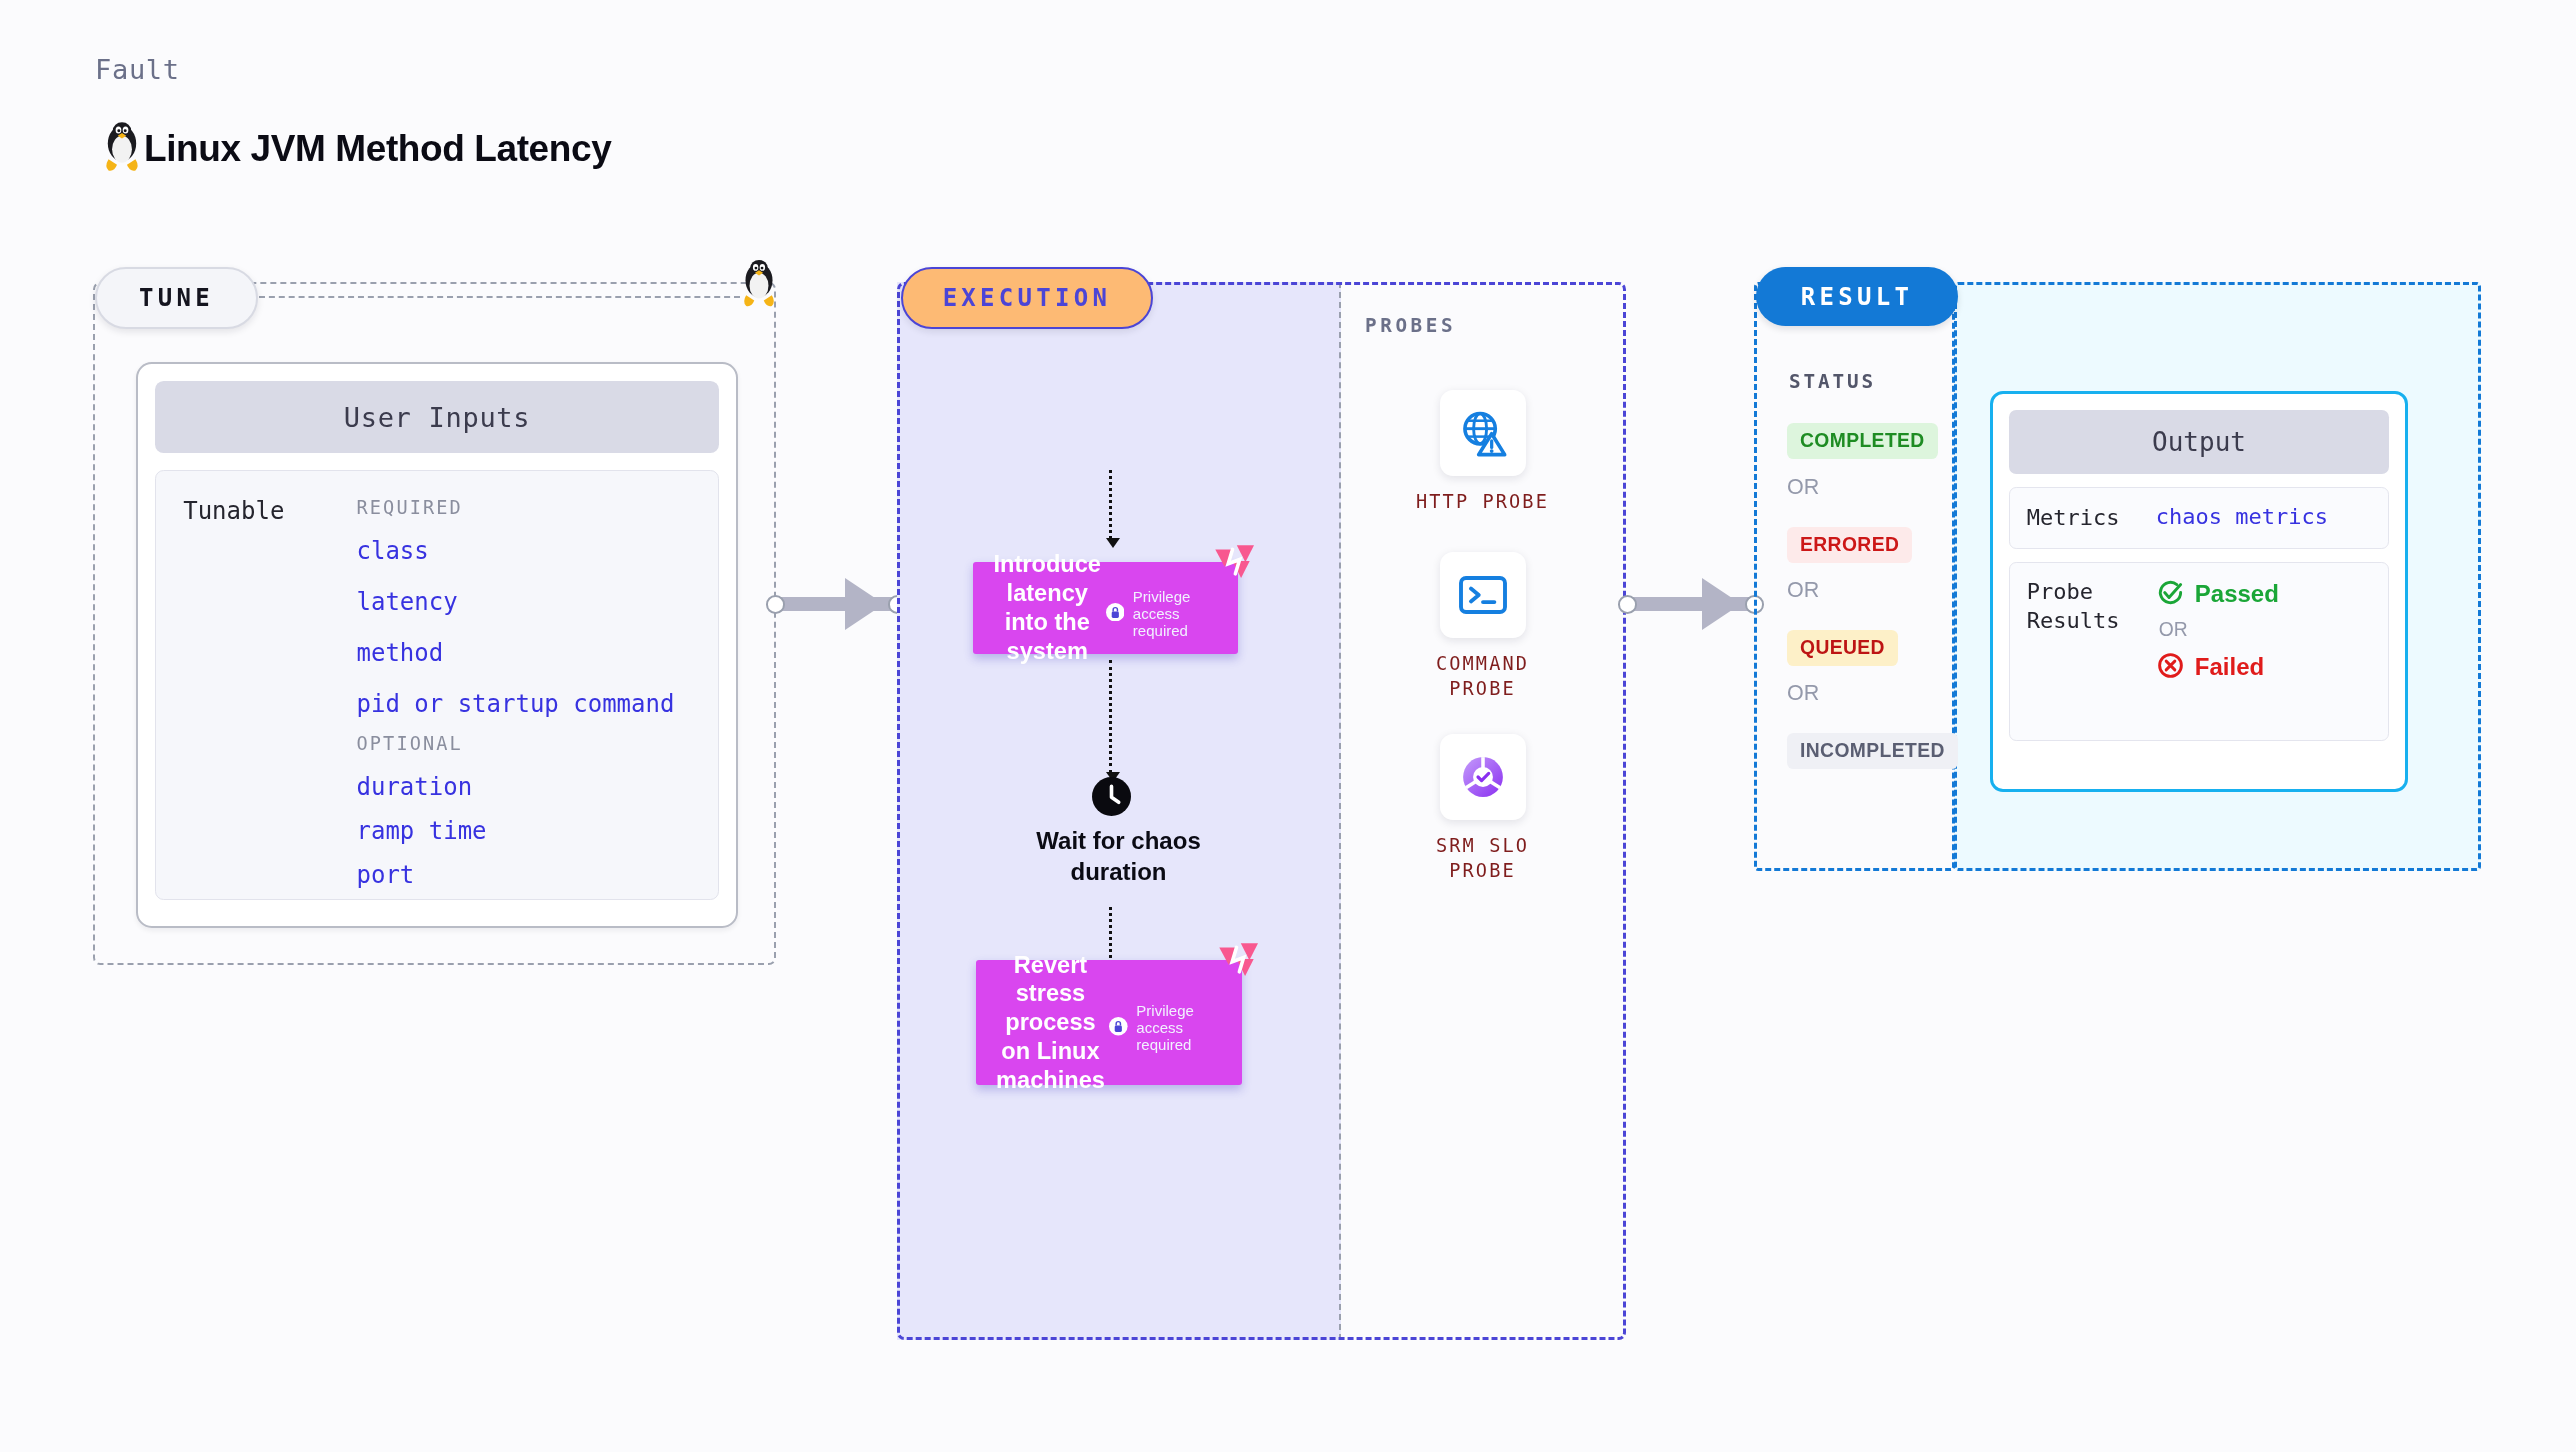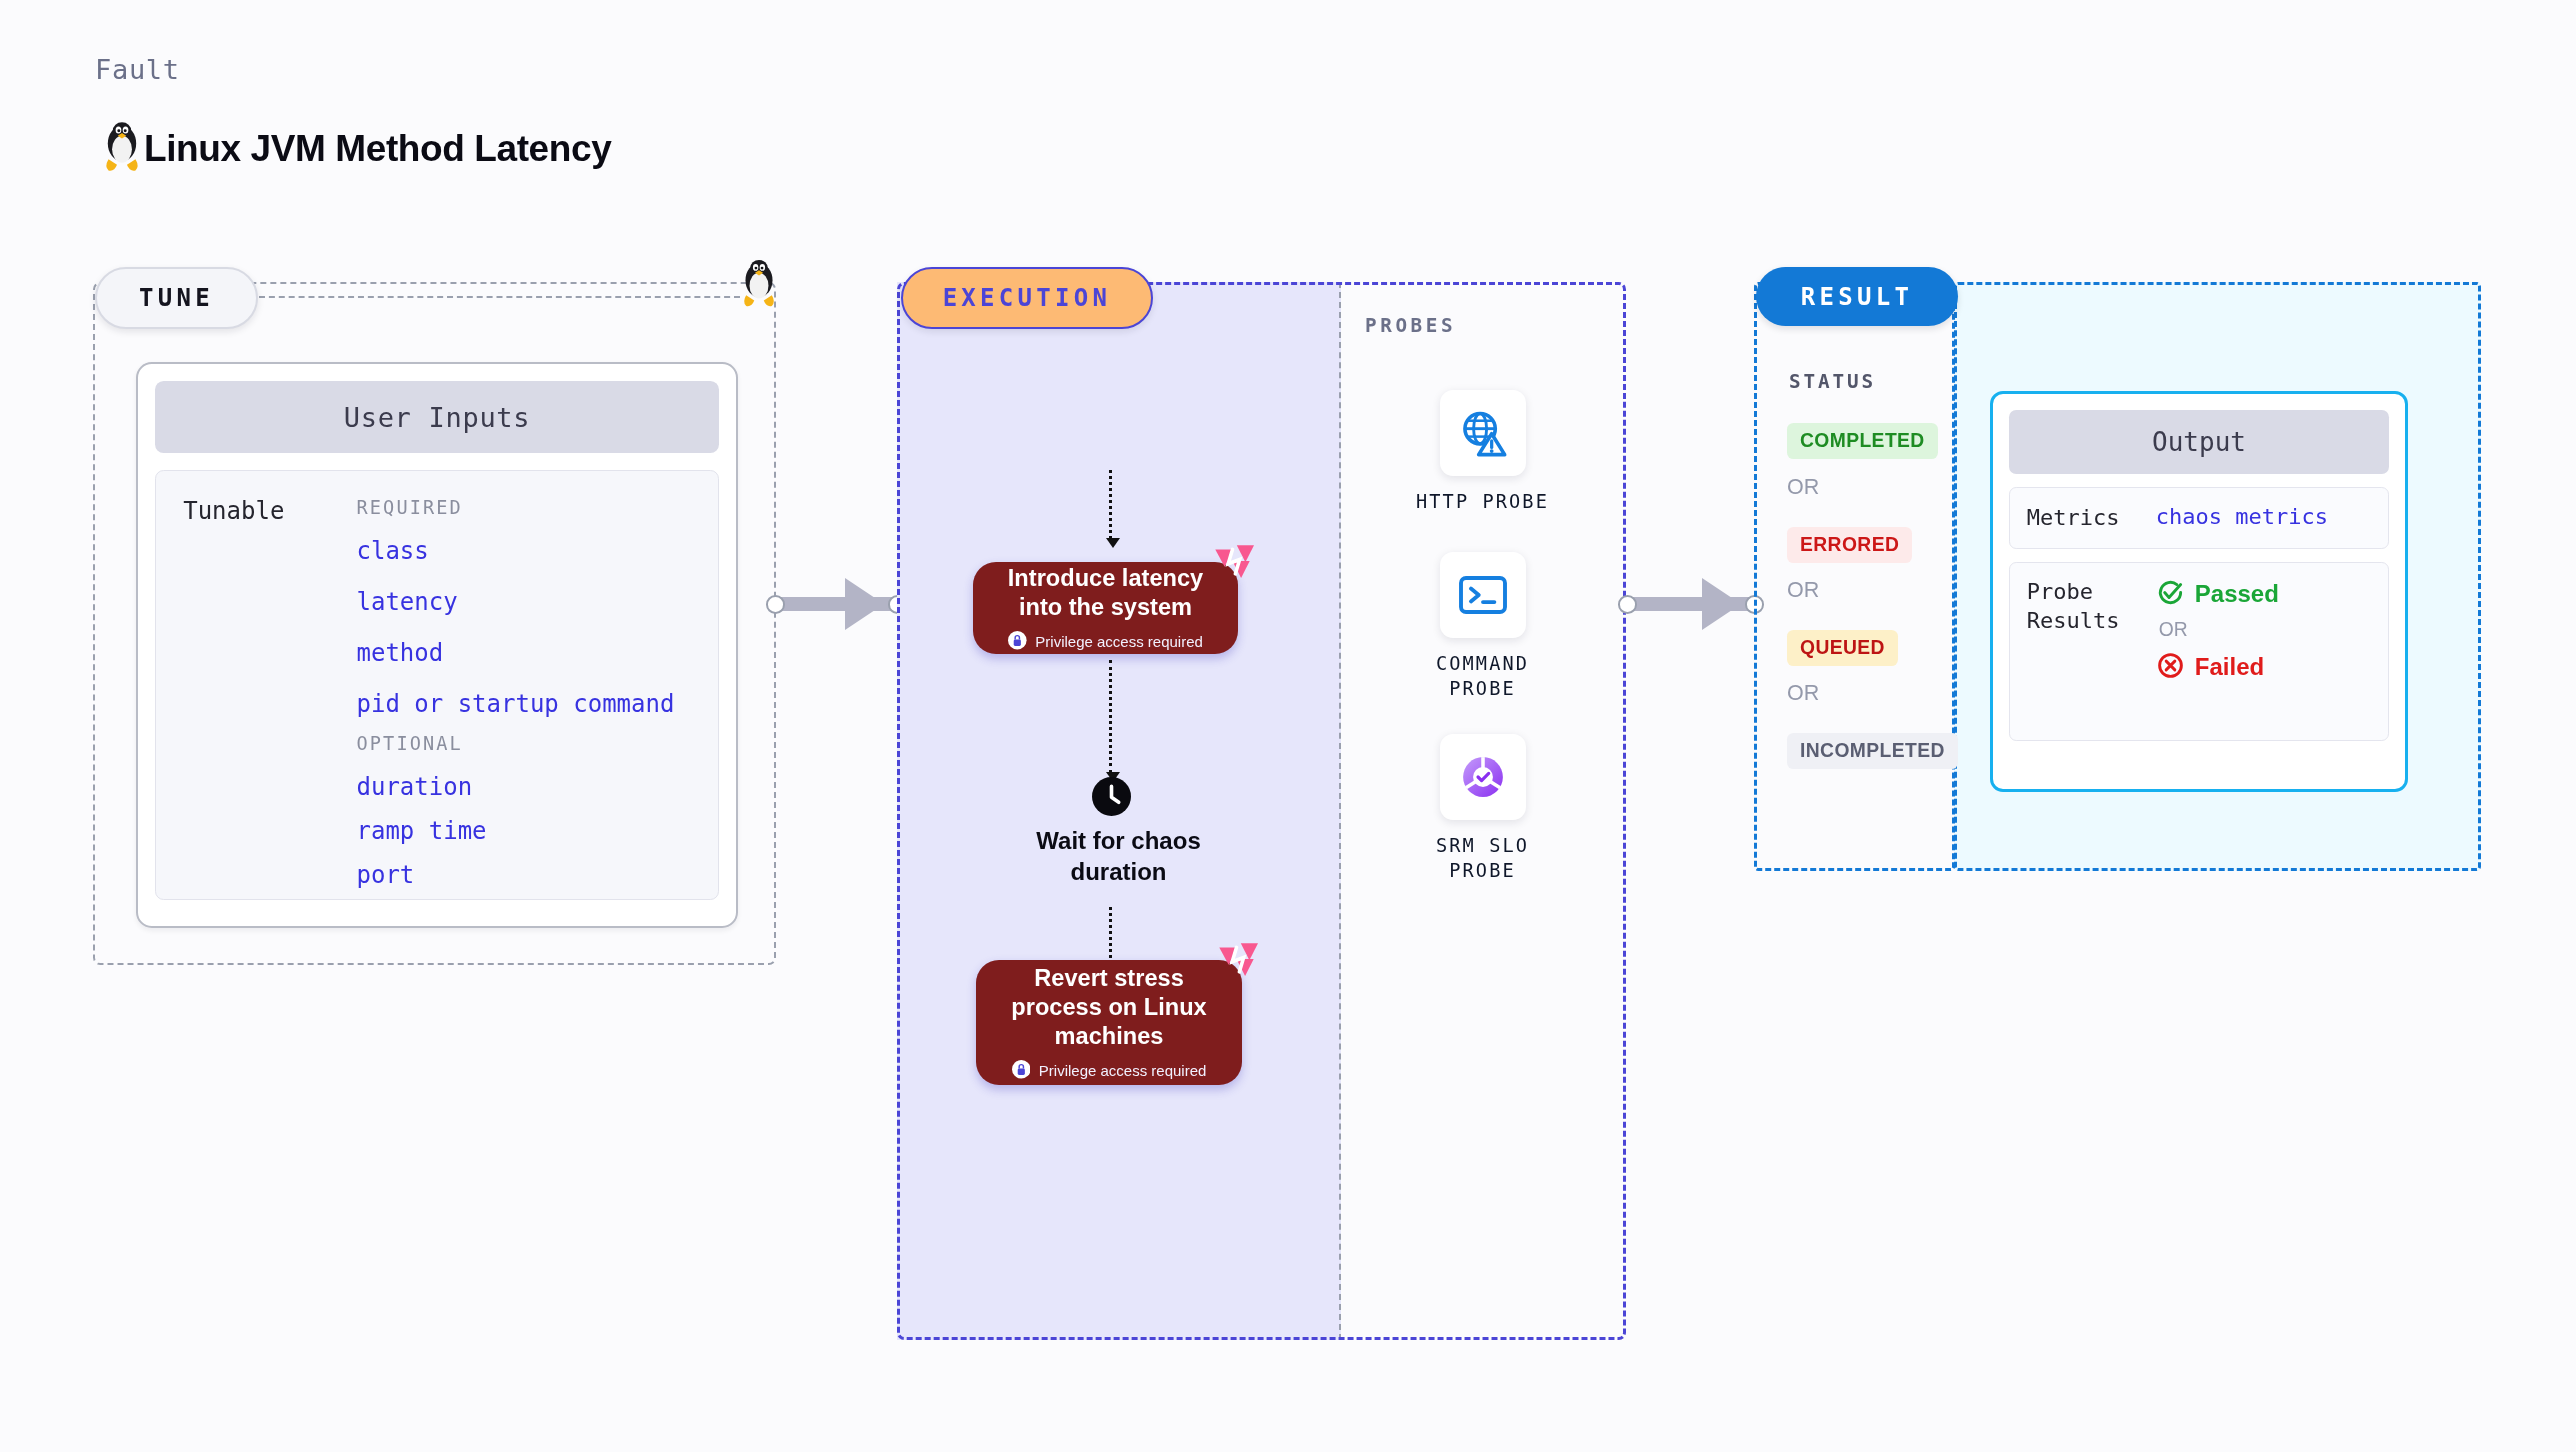--- a/index.html
+++ b/index.html
@@ -92,23 +92,23 @@
   }
   .dotted-arrow {
     position: absolute; width: 2.9px; border-left: 3.6px dotted #111; left: 1109px;
   }
   .dotted-arrow::after {
     content: ""; position: absolute; left: -6.4px; bottom: -8.6px;
     border-left: 7.9px solid transparent; border-right: 7.9px solid transparent;
     border-top: 10.7px solid #111;
   }
   .step-box {
-    position: absolute; background: #7f1d1d; border-radius: 23px;
+    position: absolute; background: #d946ef; border-radius: 3px;
     box-shadow: 0 4.3px 10px rgba(60,55,190,.28);
-    display: flex; flex-direction: column; align-items: center; justify-content: center;
+    display: flex; align-items: center; justify-content: center;
     color: #fff; padding: 14.3px 15.8px;
   }
   .step-title { font-size: 23.6px; font-weight: 700; line-height: 1.22; text-align: center; }
   .priv-row { display: flex; align-items: center; gap: 8.6px; margin-top: 10px; }
   .priv-text { font-size: 15px; color: #f2f1ff; }
   .harness-badge { position: absolute; top: -17px; right: -15.8px; }
   .clock { position: absolute; left: 1092px; width: 39px; height: 39px; }
 
   
   .probes-title {
@@ -117,21 +117,21 @@
     color: #6b7089; letter-spacing: 3.6px; font-weight: 700;
   }
   .probe { position: absolute; width: 165px; display: flex; flex-direction: column; align-items: center; }
   .probe-icon-box {
     width: 86px; height: 86px; background: #fff; border-radius: 13px;
     display: flex; align-items: center; justify-content: center;
     box-shadow: 0 2.9px 8.6px rgba(20,20,45,.10);
   }
   .probe-label {
     margin-top: 13px; font-family: "DejaVu Sans Mono", monospace;
-    font-size: 18.6px; color: #0f172a; letter-spacing: 2.1px; text-align: center; line-height: 1.35;
+    font-size: 18.6px; color: #7f1d1d; letter-spacing: 2.1px; text-align: center; line-height: 1.35;
   }
 
   
   #result-status-region {
     left: 1754px; top: 282px; width: 201px; height: 589px;
     border: 3.6px dashed #1379d6; border-radius: 4.3px; background: transparent;
   }
   #result-out-region {
     left: 1954px; top: 282px; width: 527px; height: 589px;
     border: 3.6px dashed #1379d6; border-radius: 4.3px; background: #edfaff;

